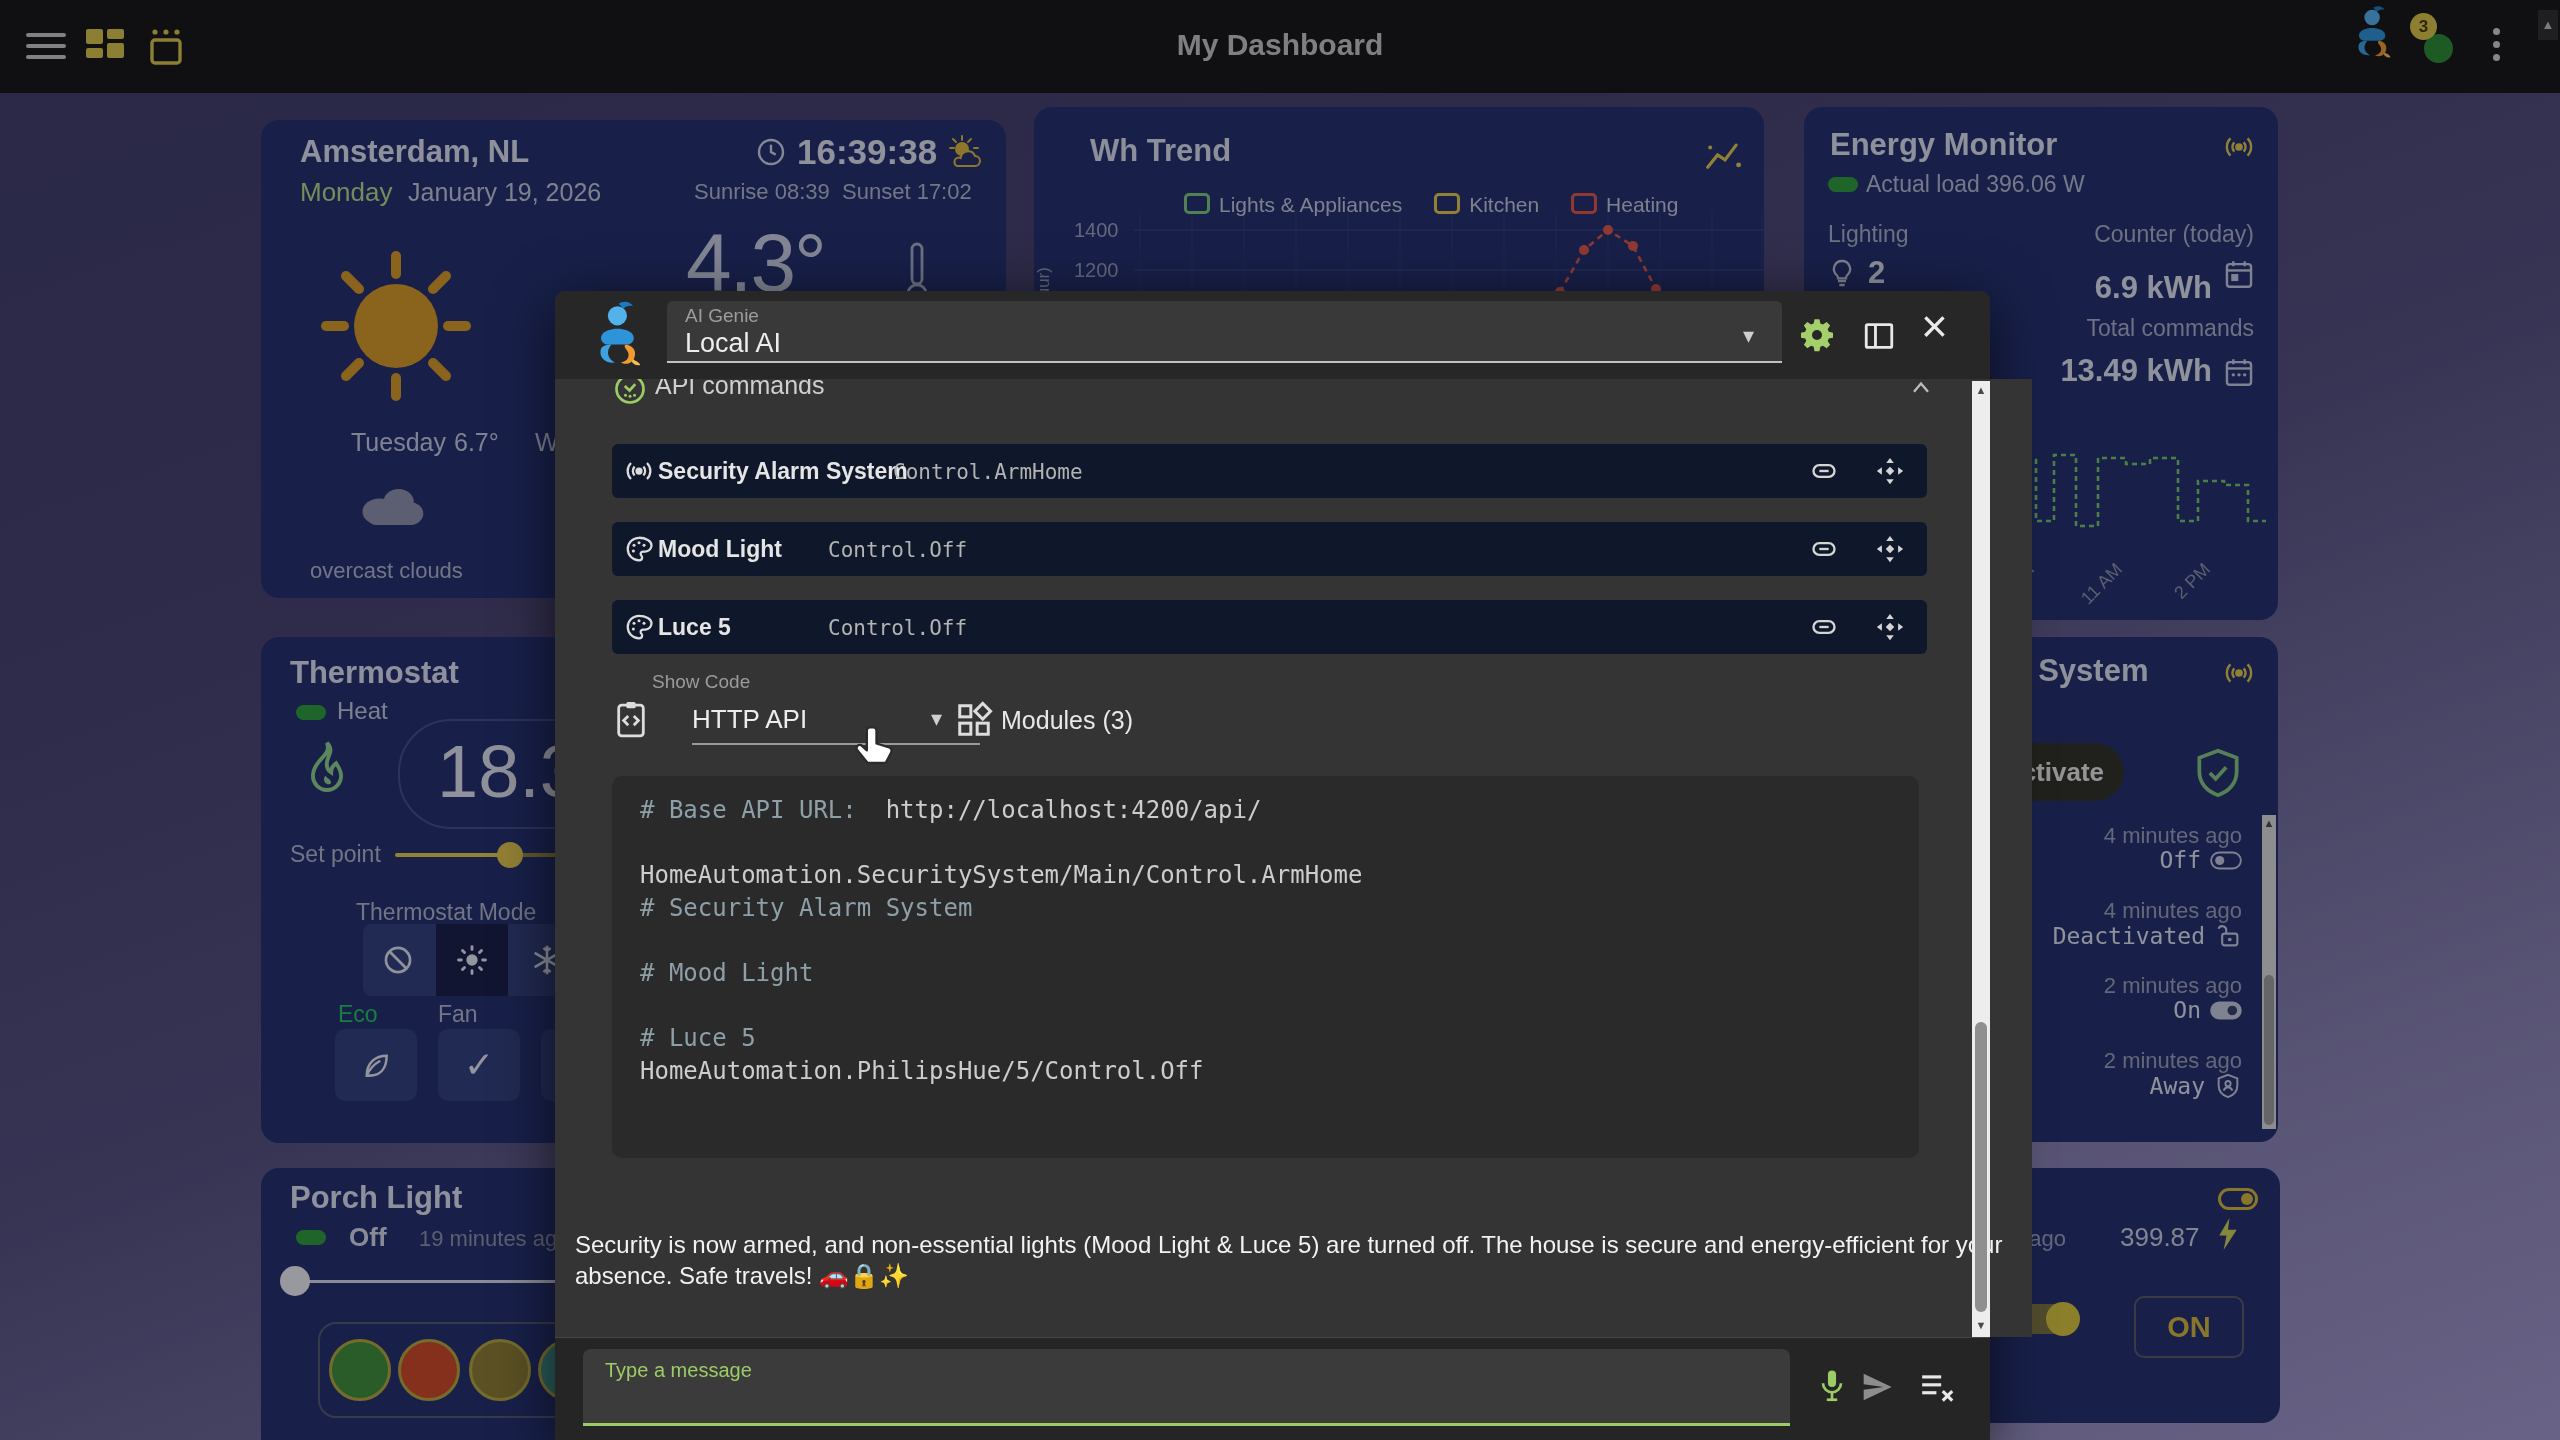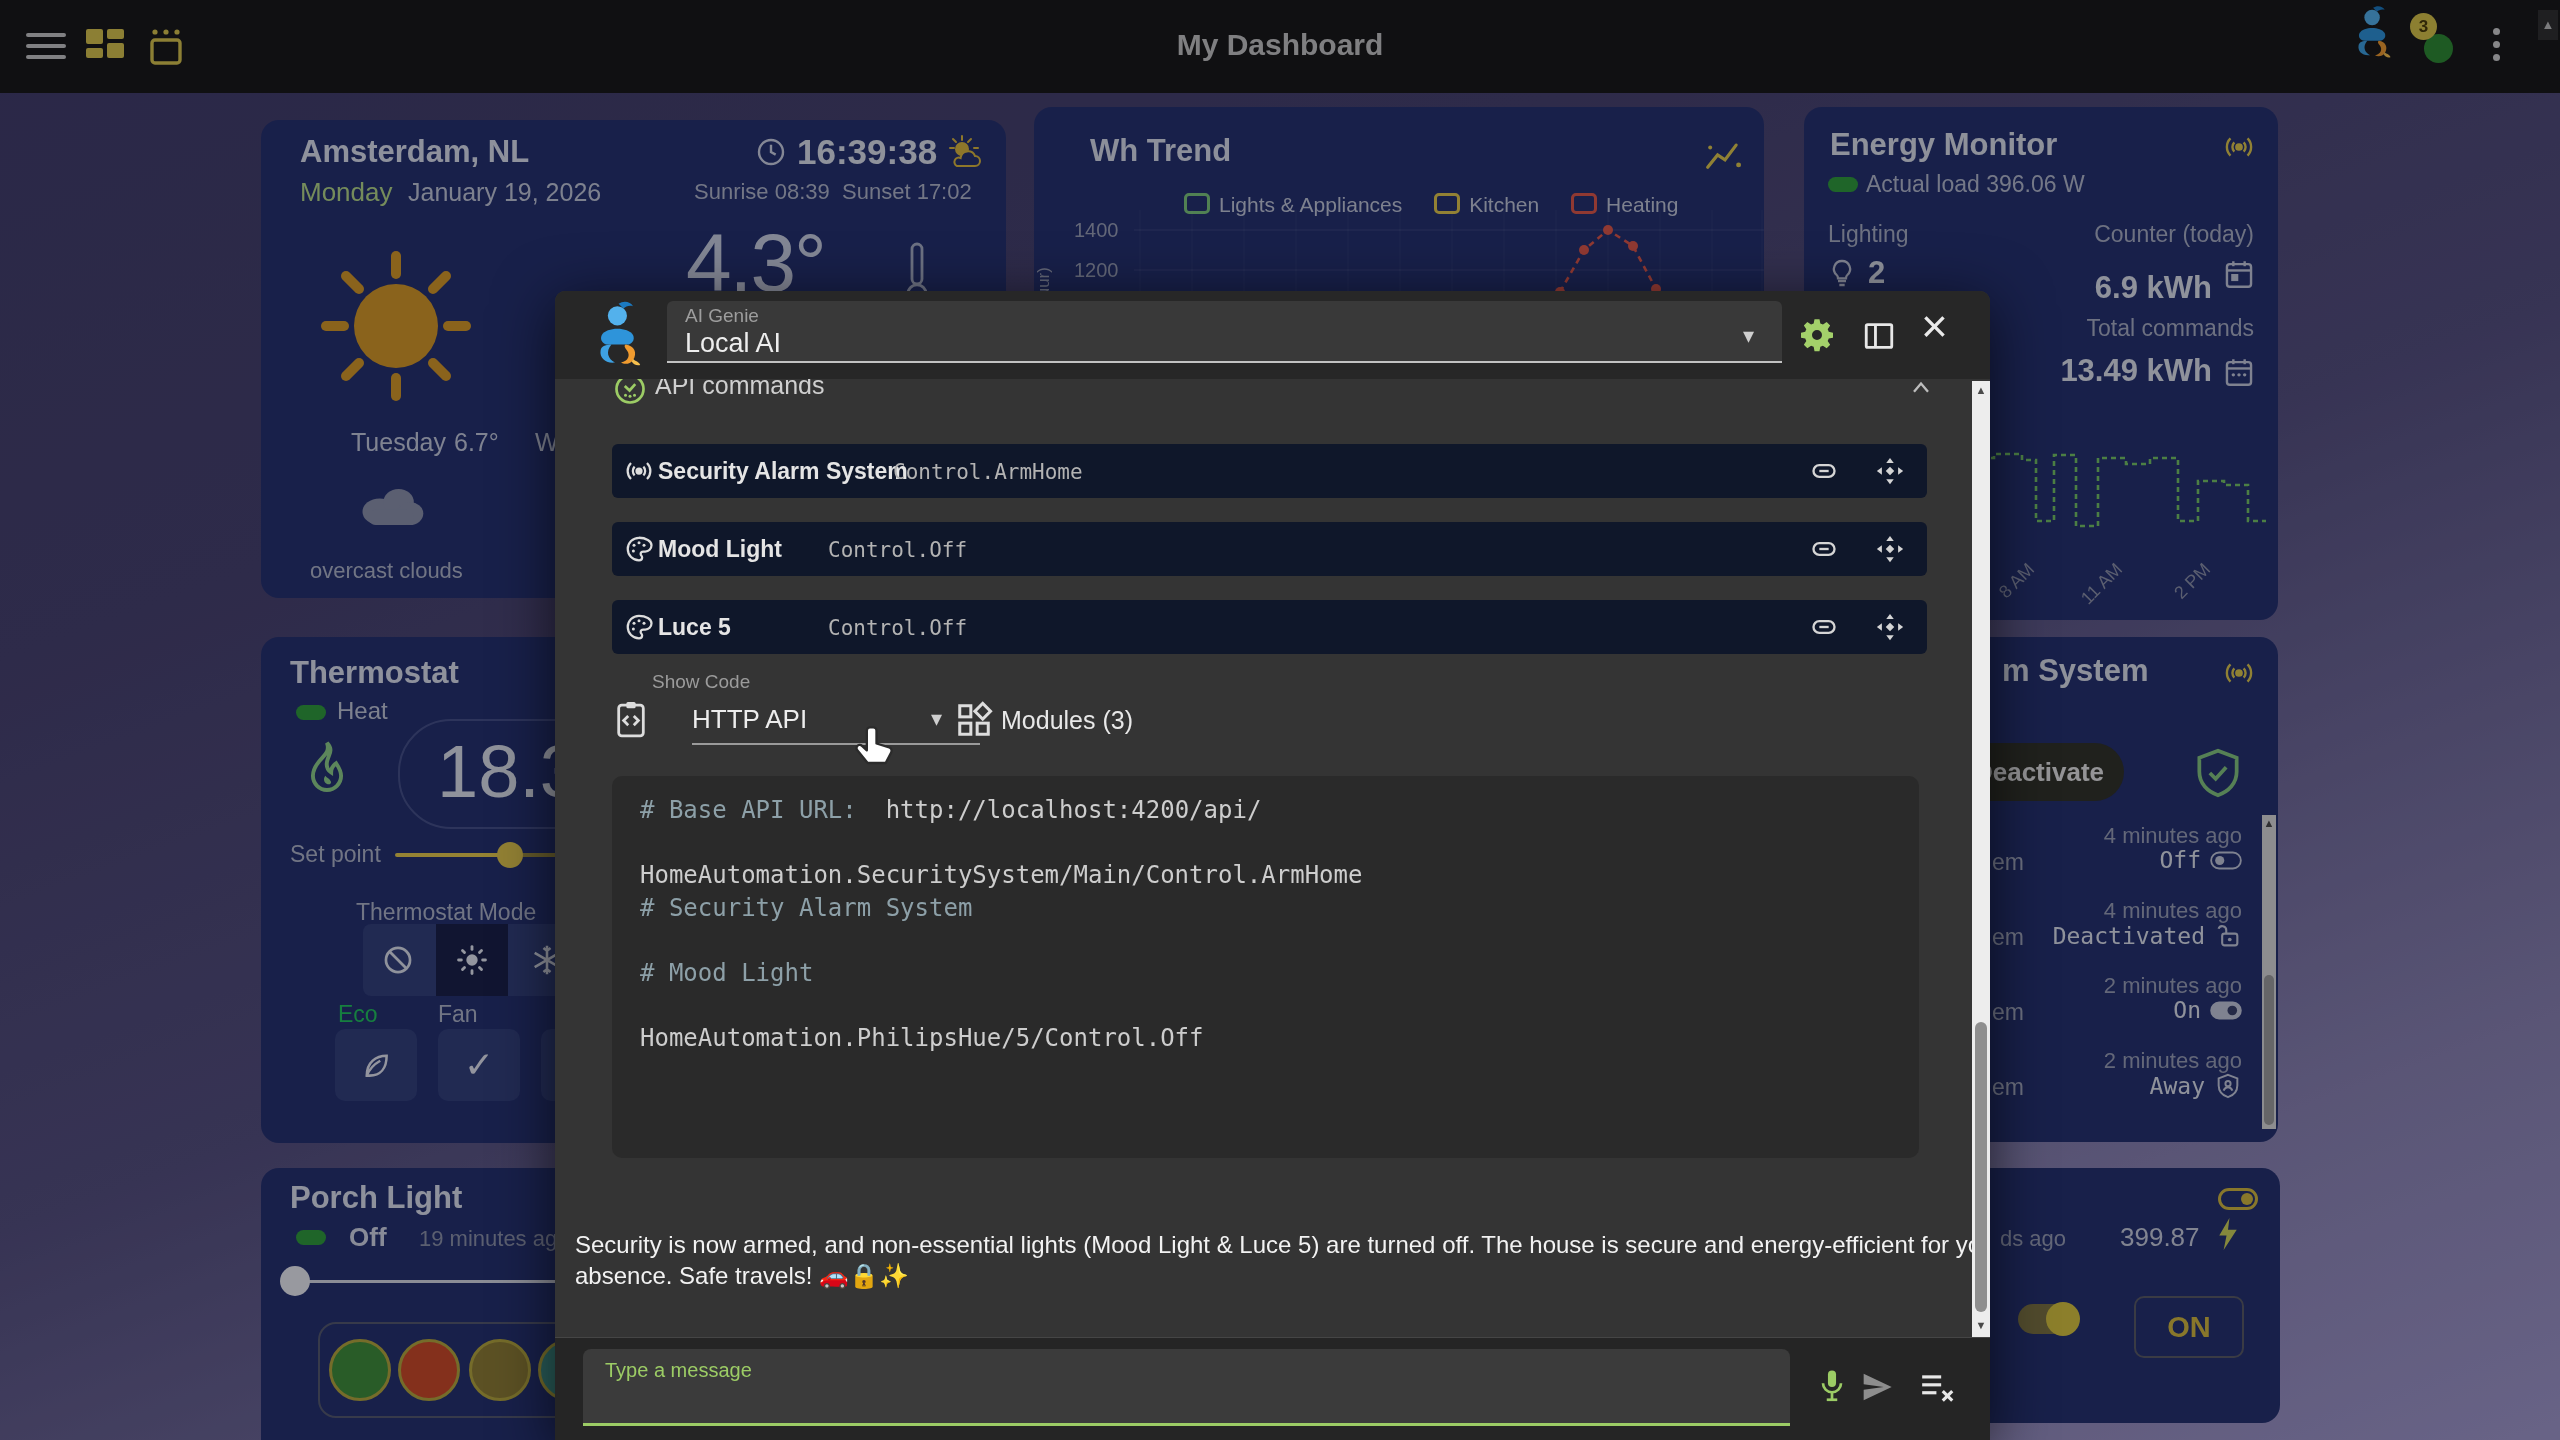--- a/index.html
+++ b/index.html
@@ -12,21 +12,21 @@
   
   #topbar{position:absolute;left:0;top:0;width:2560px;height:93px;background:#181818;}
   .hbar{position:absolute;left:0;width:40px;height:4px;background:#c9c9c9;border-radius:2px;}
   .dot{position:absolute;border-radius:50%;}
   
   #dim{position:absolute;left:0;top:0;width:2560px;height:1440px;background:rgba(2,3,8,0.36);z-index:40;}
   
   #modal{position:absolute;left:555px;top:291px;width:1435px;height:1149px;z-index:50;
     background:#343434;border-radius:10px 10px 0 0;box-shadow:0 12px 60px rgba(0,0,0,.65);}
   #mheader{position:absolute;left:0;top:0;width:1435px;height:88px;background:#272727;border-radius:10px 10px 0 0;}
-  #mcontent{position:absolute;left:0;top:88px;width:1435px;height:958px;background:#343434;overflow:hidden;}
+  #mcontent{position:absolute;left:0;top:88px;width:1435px;height:958px;background:#343434;overflow:hidden;padding-left:42px;}
   .mrow{position:absolute;left:57px;width:1315px;height:54px;background:#0f172a;border-radius:6px;}
   #codeblock{position:absolute;left:57px;top:397px;width:1307px;height:382px;background:#2a2a2a;border-radius:10px;}
   .cline{height:32.6px;font:24px "DejaVu Sans Mono",monospace;white-space:pre;}
   .cmt{color:#8da0a8;}
   .cval{color:#cdcdcd;}
   #minput{position:absolute;left:0;top:1046px;width:1435px;height:103px;background:#252525;border-top:1px solid #454545;}
   #mtextarea{position:absolute;left:28px;top:11px;width:1207px;height:74px;background:#3b3b3b;border-radius:8px 8px 0 0;border-bottom:3px solid #9ccc65;}
   
   .sbtrack{position:absolute;background:#ededed;}
   .sbthumb{position:absolute;background:#8f8f8f;border-radius:7px;}
@@ -552,20 +552,21 @@
 
       <div id="codeblock">
         <div class="abs" style="left:28px;top:20px;right:28px;">
           <div class="cline"><span class="cmt"># Base API URL:</span><span class="cval">  http://localhost:4200/api/</span></div>
           <div class="cline"></div>
           <div class="cline cval">HomeAutomation.SecuritySystem/Main/Control.ArmHome</div>
           <div class="cline cmt"># Security Alarm System</div>
           <div class="cline"></div>
           <div class="cline cmt"># Mood Light</div>
           <div class="cline"></div>
+          <div class="cline cmt"># Luce 5</div>
           <div class="cline cval">HomeAutomation.PhilipsHue/5/Control.Off</div>
         </div>
       </div>
 
       <div class="t" style="left:20px;top:852px;font:24px 'Liberation Sans',sans-serif;color:#f2f2f2;">Security is now armed, and non-essential lights (Mood Light &amp; Luce 5) are turned off. The house is secure and energy-efficient for your</div>
       <div class="t" style="left:20px;top:883px;font:24px 'Liberation Sans',sans-serif;color:#f2f2f2;">absence. Safe travels! 🚗🔒✨</div>
     </div>
 
     <div class="sbtrack" style="left:1417px;top:90px;width:18px;height:956px;">
       <div class="sbarrow" style="top:3px;">▲</div>

